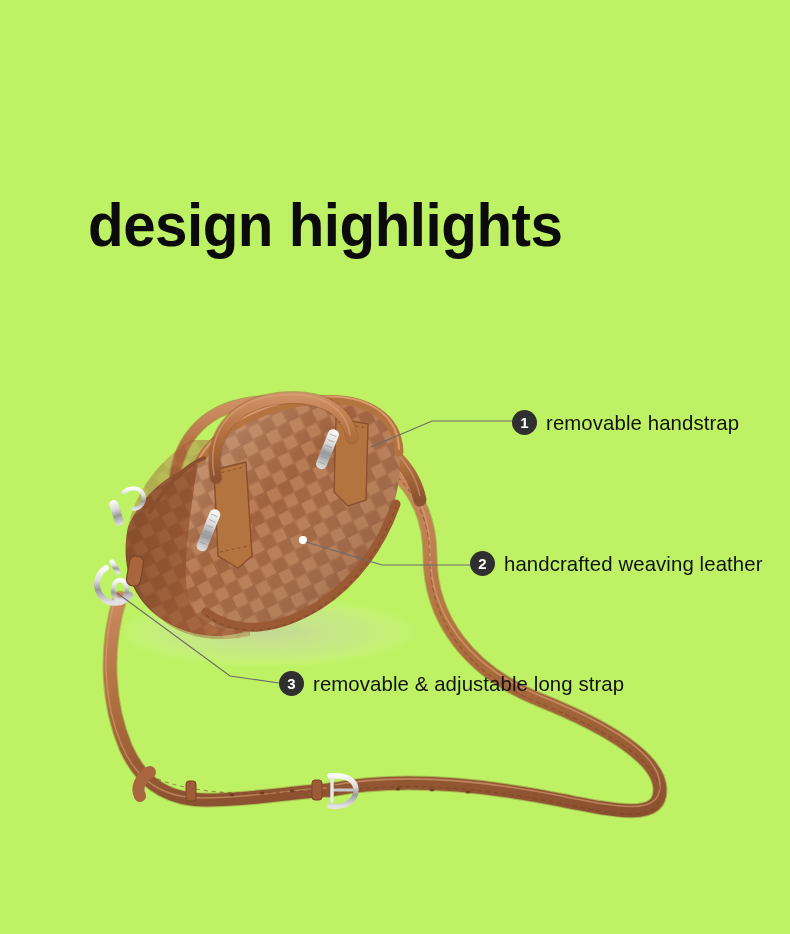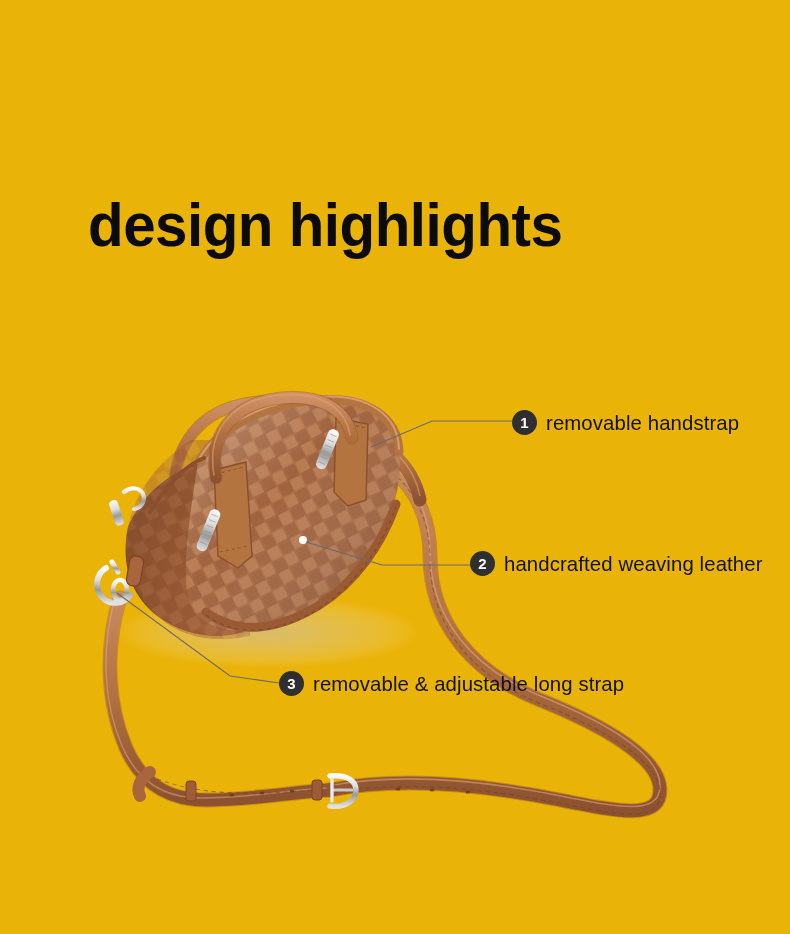--- a/index.html
+++ b/index.html
@@ -7,21 +7,21 @@
     padding: 0;
     background: #ffffff;
   }
   body {
     font-family: "Liberation Sans", sans-serif;
   }
   #canvas {
     position: relative;
     width: 790px;
     height: 934px;
-    background: #eab308;
+    background: #bef264;
     overflow: hidden;
   }
   #page-title {
     position: absolute;
     left: 88px;
     top: 194px;
     font-family: "Liberation Sans", sans-serif;
     font-weight: bold;
     font-size: 62px;
     letter-spacing: -0.5px;

